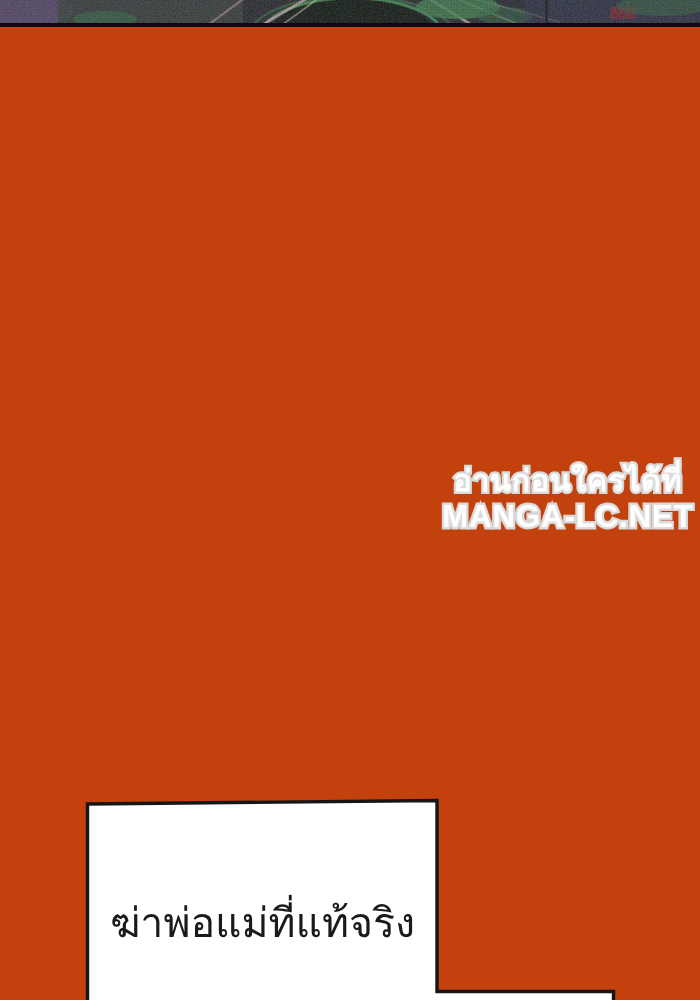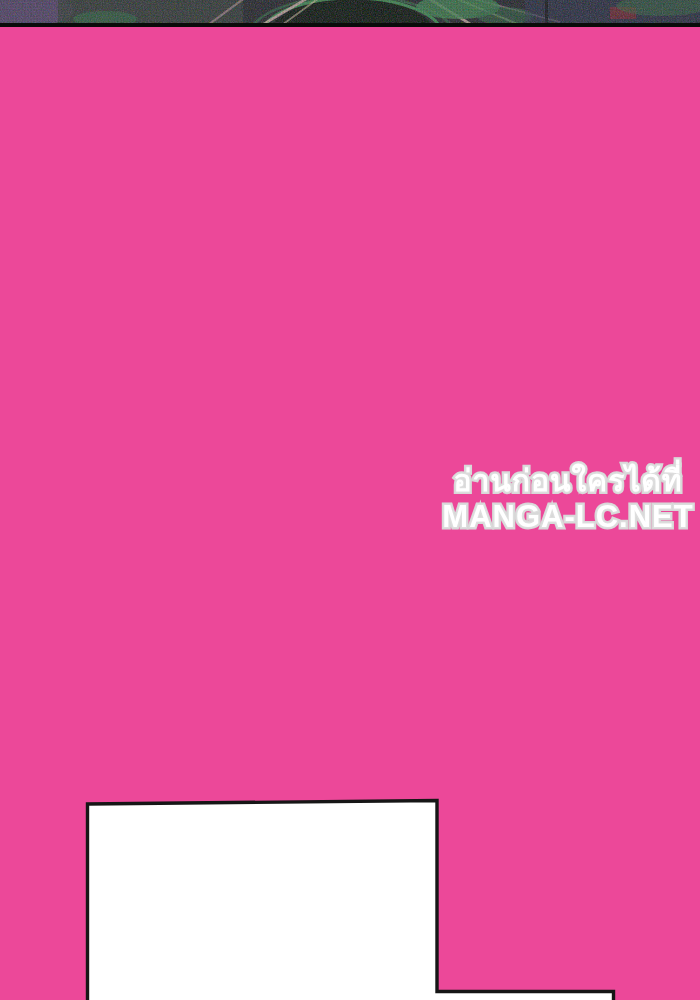--- a/index.html
+++ b/index.html
@@ -5,21 +5,21 @@
   html, body {
     margin: 0;
     padding: 0;
     background: #ffffff;
     font-family: "Liberation Sans", sans-serif;
   }
   .page {
     position: relative;
     width: 700px;
     height: 1000px;
-    background: #ec4899;
+    background: #c2410c;
     overflow: hidden;
   }
 
   
   .panel-strip {
     position: absolute;
     top: 0; left: 0;
     width: 700px;
     height: 27px;
   }
@@ -135,14 +135,15 @@
   </div>
 
   <div class="watermark">
     <div class="watermark-line thai">อ่านก่อนใครได้ที่</div>
     <div class="watermark-line site">MANGA-LC.NET</div>
   </div>
 
   <svg class="bubble-svg" width="700" height="210" viewBox="0 790 700 210">
     <path d="M 87.5 1005 L 87.5 804 L 437 800.5 L 437 991.5 L 613.5 991.5 L 613.5 1005" fill="#ffffff" stroke="#161616" stroke-width="3.4" stroke-linejoin="miter"></path>
   </svg>
+  <div class="bubble-text">ฆ่าพ่อแม่ที่แท้จริง</div>
 
 </div>
 
 </body></html>

